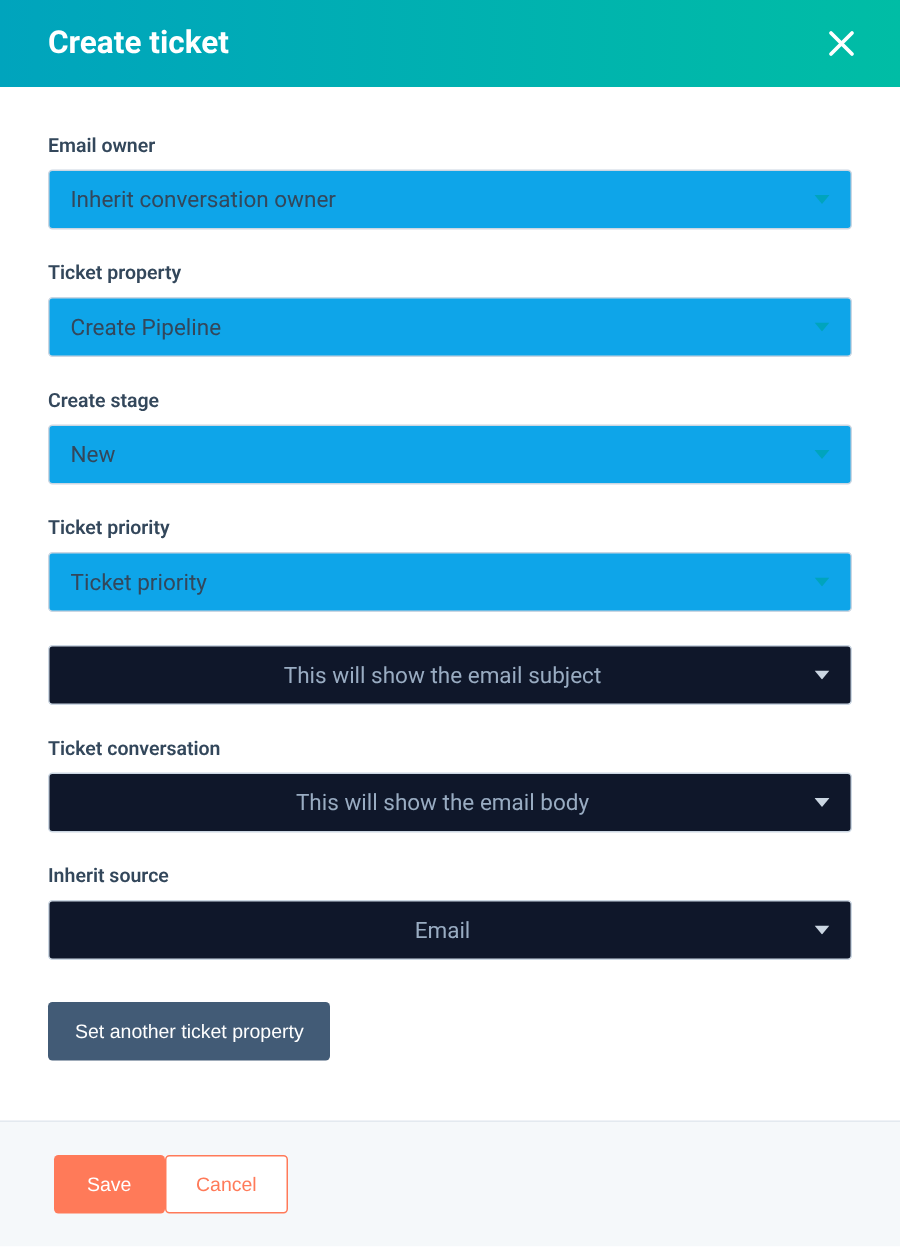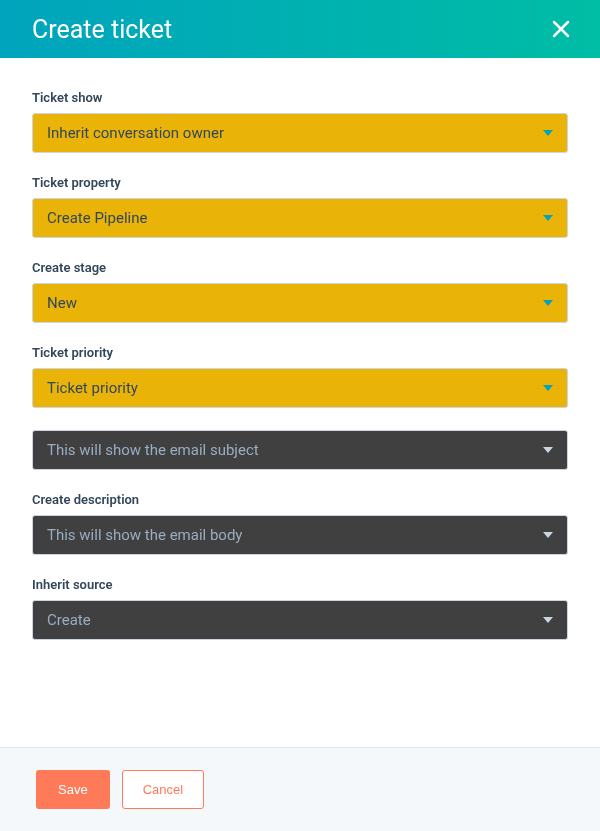--- a/index.html
+++ b/index.html
@@ -17,22 +17,22 @@
     .header {
       background: linear-gradient(90deg, #00a4bd 0%, #00bda5 100%);
       height: 58px;
       display: flex;
       align-items: center;
       justify-content: space-between;
       padding: 0 24px 0 32px;
     }
     .header-title {
       color: #fff;
-      font-size: 25px;
-      font-weight: 400;
+      font-size: 21px;
+      font-weight: 700;
     }
     .close-icon {
       color: #fff;
       cursor: pointer;
       padding: 6px;
     }
     .close-icon svg {
       display: block;
     }
     .form-container {
@@ -45,31 +45,32 @@
       display: block;
       font-size: 13px;
       font-weight: 600;
       color: #33475b;
       margin-bottom: 8px;
     }
     .select-field {
       position: relative;
       width: 100%;
       height: 40px;
-      background: #eab308;
+      background: #0ea5e9;
       border: 1px solid #cbd6e2;
       border-radius: 3px;
       display: flex;
       align-items: center;
       padding: 0 14px;
       cursor: pointer;
     }
     .select-field.disabled {
-      background: #404040;
+      background: #0f172a;
       cursor: default;
+      text-align: center;
     }
     .select-value {
       font-size: 15px;
       color: #33475b;
       flex: 1;
     }
     .select-field.disabled .select-value {
       color: #99acc2;
     }
     .select-caret {
@@ -93,21 +94,20 @@
     }
     .footer {
       position: absolute;
       bottom: 0;
       left: 0;
       right: 0;
       background: #f5f8fa;
       border-top: 1px solid #e3e9ef;
       padding: 22px 36px;
       display: flex;
-      gap: 12px;
     }
     .btn-primary {
       background: #ff7a59;
       color: #fff;
       border: none;
       padding: 11px 22px;
       font-size: 13px;
       font-weight: 500;
       border-radius: 3px;
       cursor: pointer;
@@ -131,21 +131,21 @@
   <div class="close-icon">
     <svg width="18" height="18" viewBox="0 0 18 18" fill="none">
       <path d="M2 2 L16 16 M16 2 L2 16" stroke="currentColor" stroke-width="2.5" stroke-linecap="round"></path>
     </svg>
   </div>
 </div>
 
 <div class="form-container">
 
   <div class="form-group">
-    <label class="form-label">Ticket show</label>
+    <label class="form-label">Email owner</label>
     <div class="select-field">
       <span class="select-value">Inherit conversation owner</span>
       <span class="select-caret">
         <svg width="10" height="6" viewBox="0 0 10 6">
             <path d="M0 0 L5 6 L10 0 Z" fill="currentColor"></path>
           </svg>
       </span>
     </div>
   </div>
 
@@ -190,42 +190,43 @@
       <span class="select-value">This will show the email subject</span>
       <span class="select-caret">
         <svg width="10" height="6" viewBox="0 0 10 6">
             <path d="M0 0 L5 6 L10 0 Z" fill="currentColor"></path>
           </svg>
       </span>
     </div>
   </div>
 
   <div class="form-group">
-    <label class="form-label">Create description</label>
+    <label class="form-label">Ticket conversation</label>
     <div class="select-field disabled">
       <span class="select-value">This will show the email body</span>
       <span class="select-caret">
         <svg width="10" height="6" viewBox="0 0 10 6">
             <path d="M0 0 L5 6 L10 0 Z" fill="currentColor"></path>
           </svg>
       </span>
     </div>
   </div>
 
   <div class="form-group">
     <label class="form-label">Inherit source</label>
     <div class="select-field disabled">
-      <span class="select-value">Create</span>
-      <span class="select-caret">
-        <svg width="10" height="6" viewBox="0 0 10 6">
-            <path d="M0 0 L5 6 L10 0 Z" fill="currentColor"></path>
-          </svg>
-      </span>
-    </div>
-  </div>
-
+      <span class="select-value">Email</span>
+      <span class="select-caret">
+        <svg width="10" height="6" viewBox="0 0 10 6">
+            <path d="M0 0 L5 6 L10 0 Z" fill="currentColor"></path>
+          </svg>
+      </span>
+    </div>
+  </div>
+
+  <button class="btn-secondary">Set another ticket property</button>
 
 </div>
 
 <div class="footer">
   <button class="btn-primary">Save</button>
   <button class="btn-cancel">Cancel</button>
 </div>
 
 </body></html>

